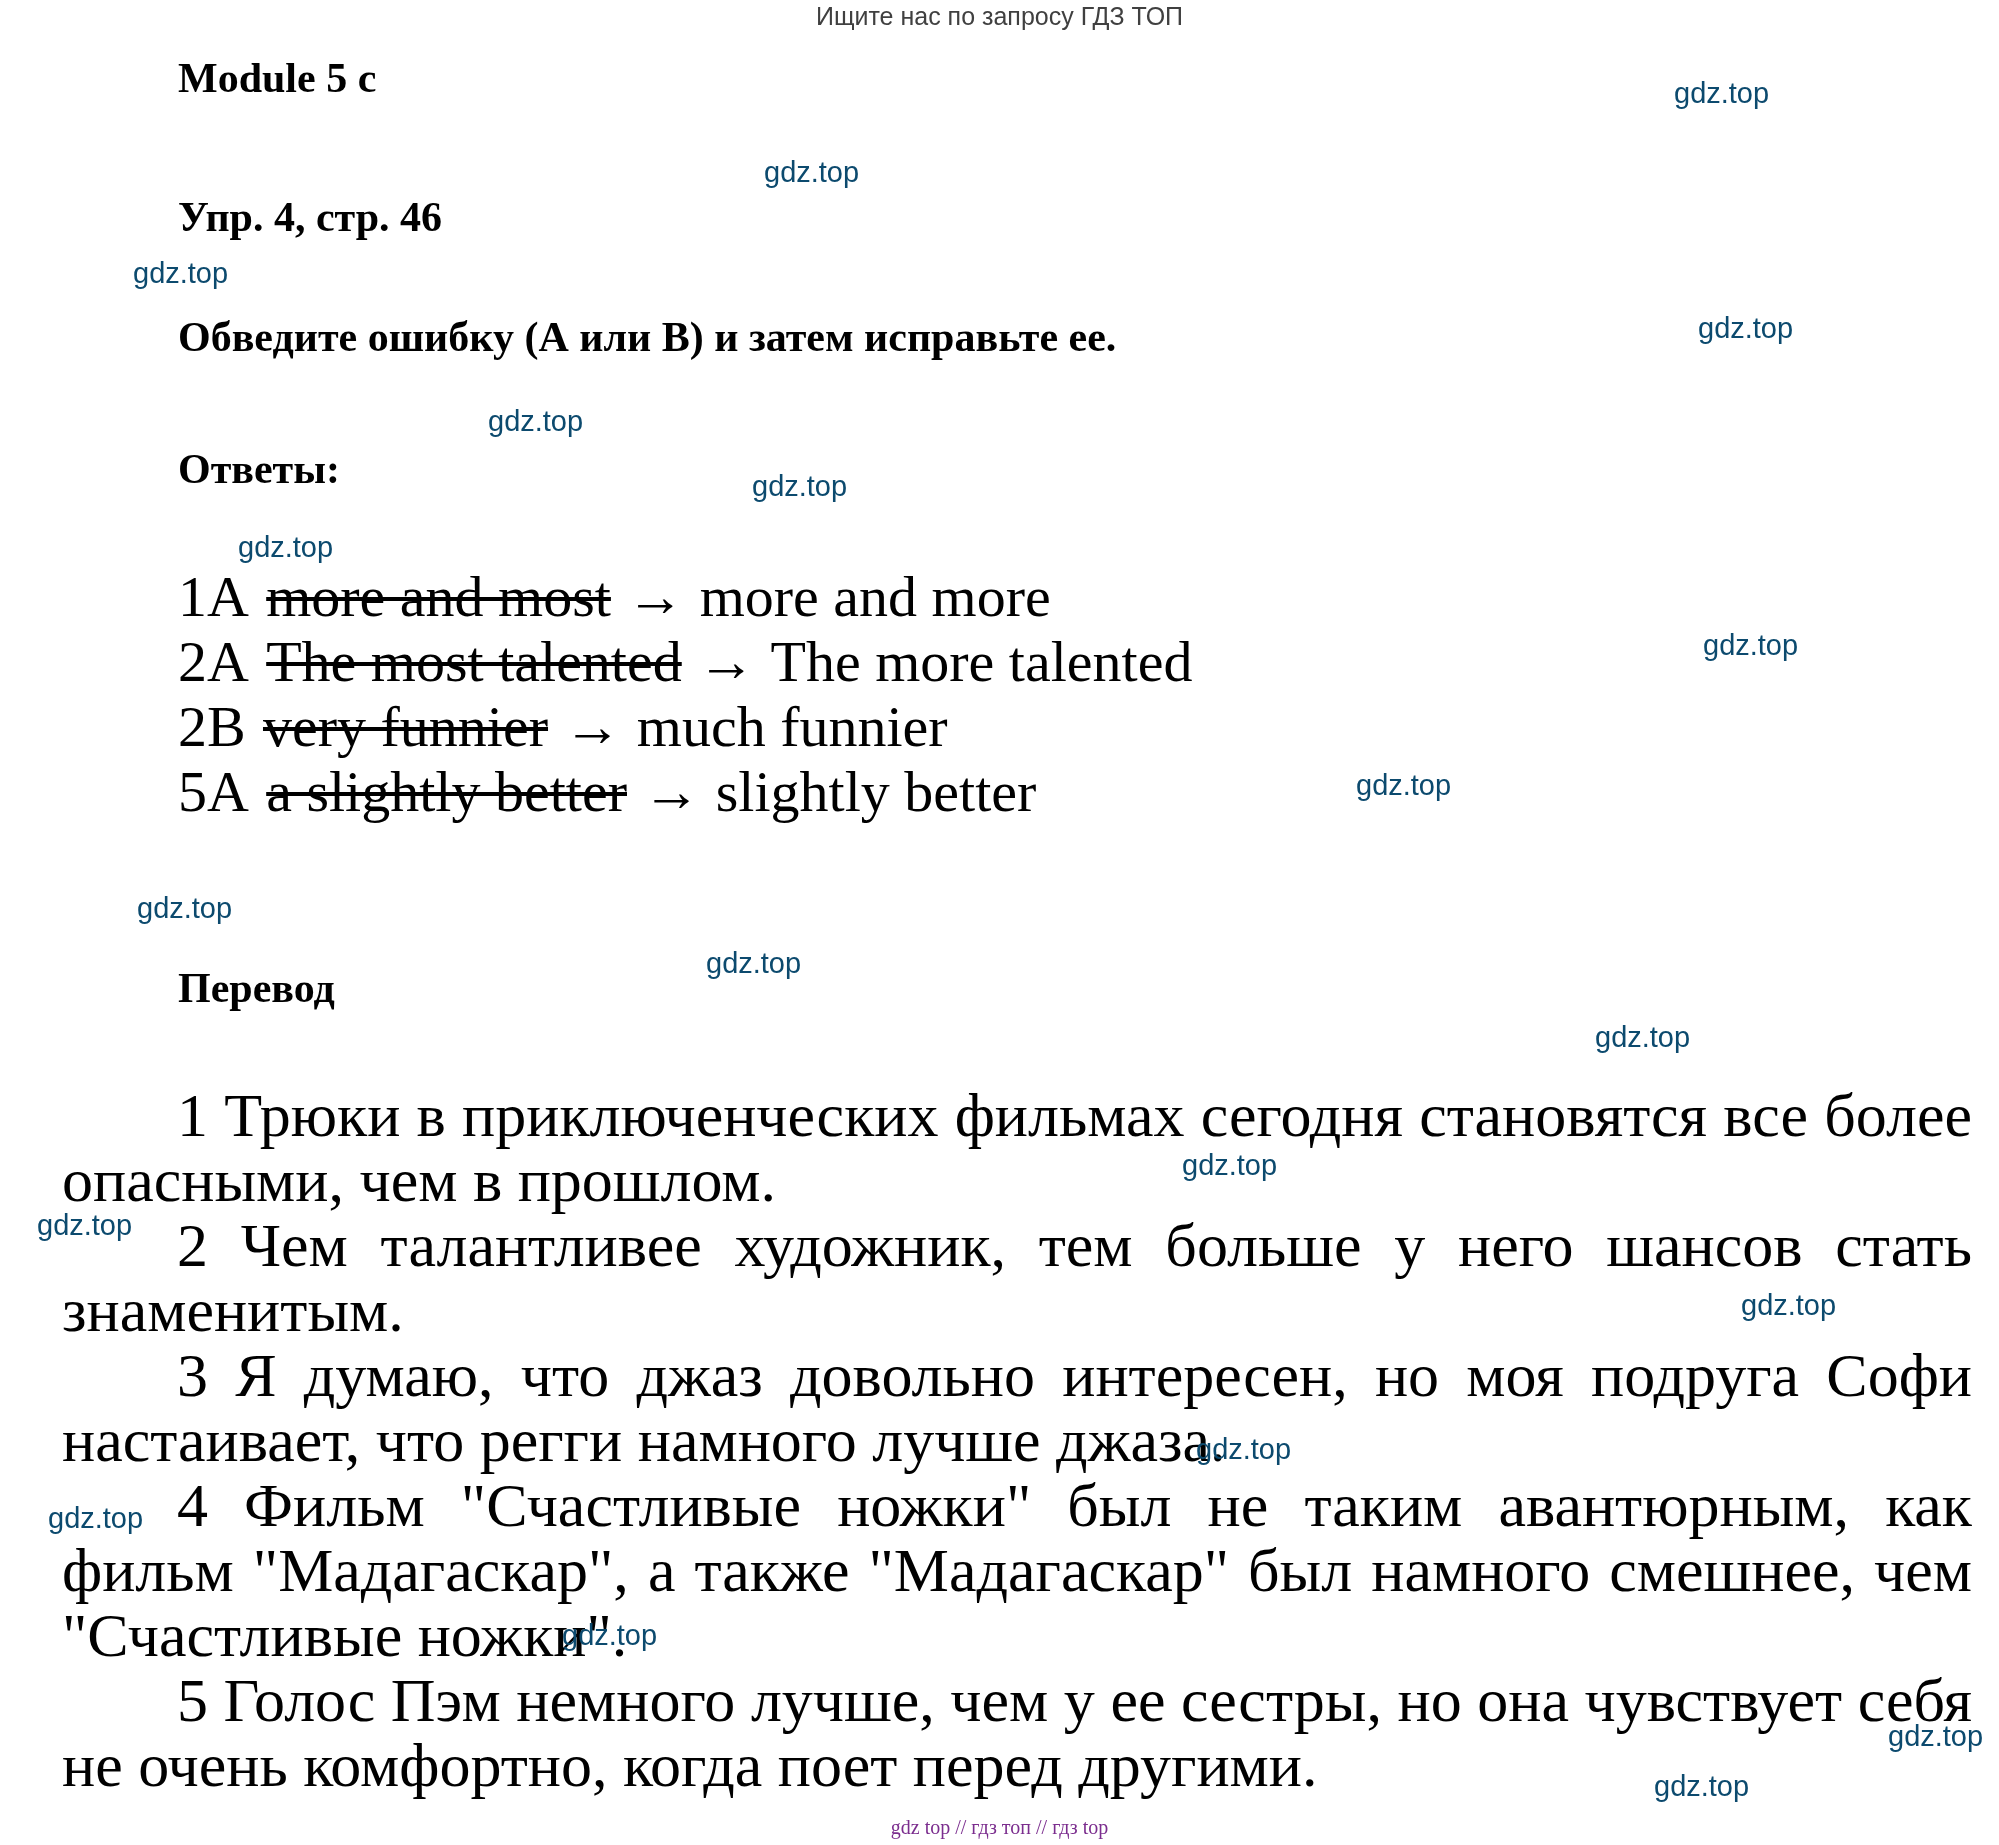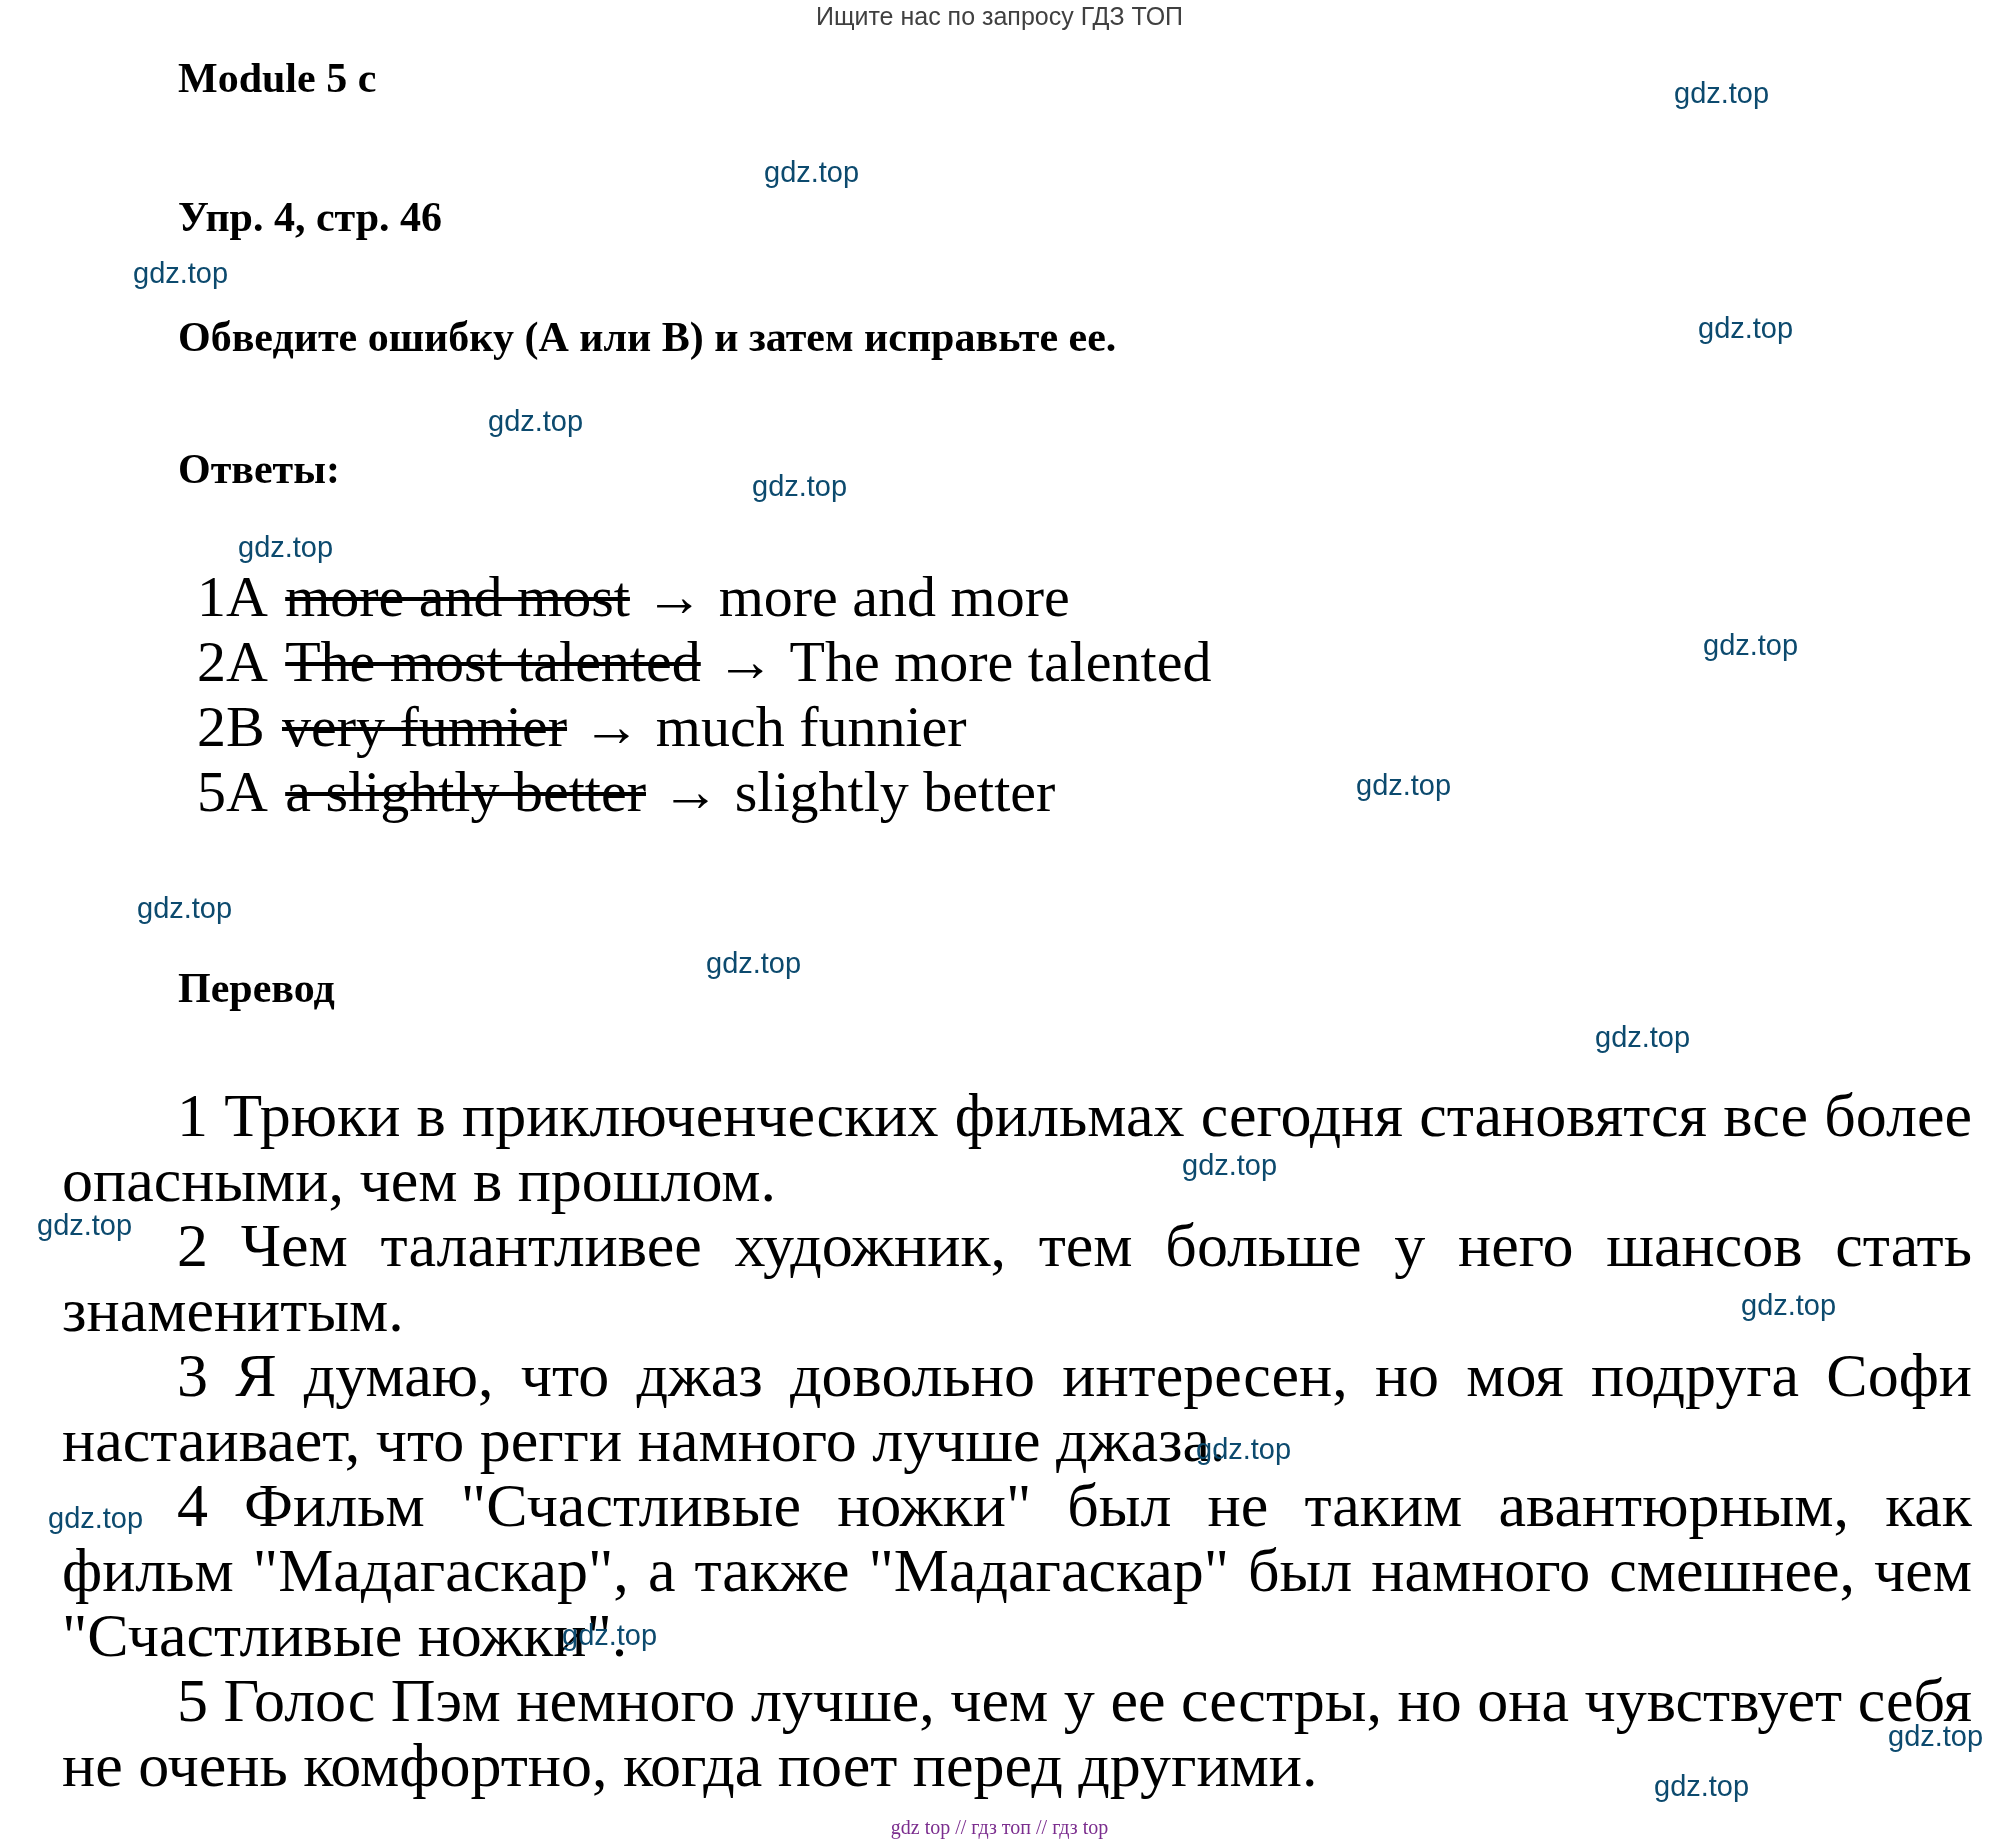--- a/index.html
+++ b/index.html
@@ -31,21 +31,20 @@
   .module-title      { left: 178px; top: 48px;  }
   .exercise-title    { left: 178px; top: 181px; margin-top: 6px; }
   .task-heading      { left: 178px; top: 307px; text-align: center; }
   .answers-heading   { left: 178px; top: 439px; }
   .translation-heading { left: 178px; top: 958px; }
 
   .answers-list {
     left: 178px; top: 564px;
     font-size: 58px;
     line-height: 65px;
-    margin-left: 19px;
   }
   .answer-row { white-space: nowrap; }
   .answer-number { margin-right: 17.3px; }
   .answer-wrong { text-decoration: line-through; text-decoration-thickness: 3.8px; }
   .arrow { margin: 0 15.4px; }
 
   .translation {
     left: 62px; top: 1083px;
     width: 1910px;
     font-size: 62px;

